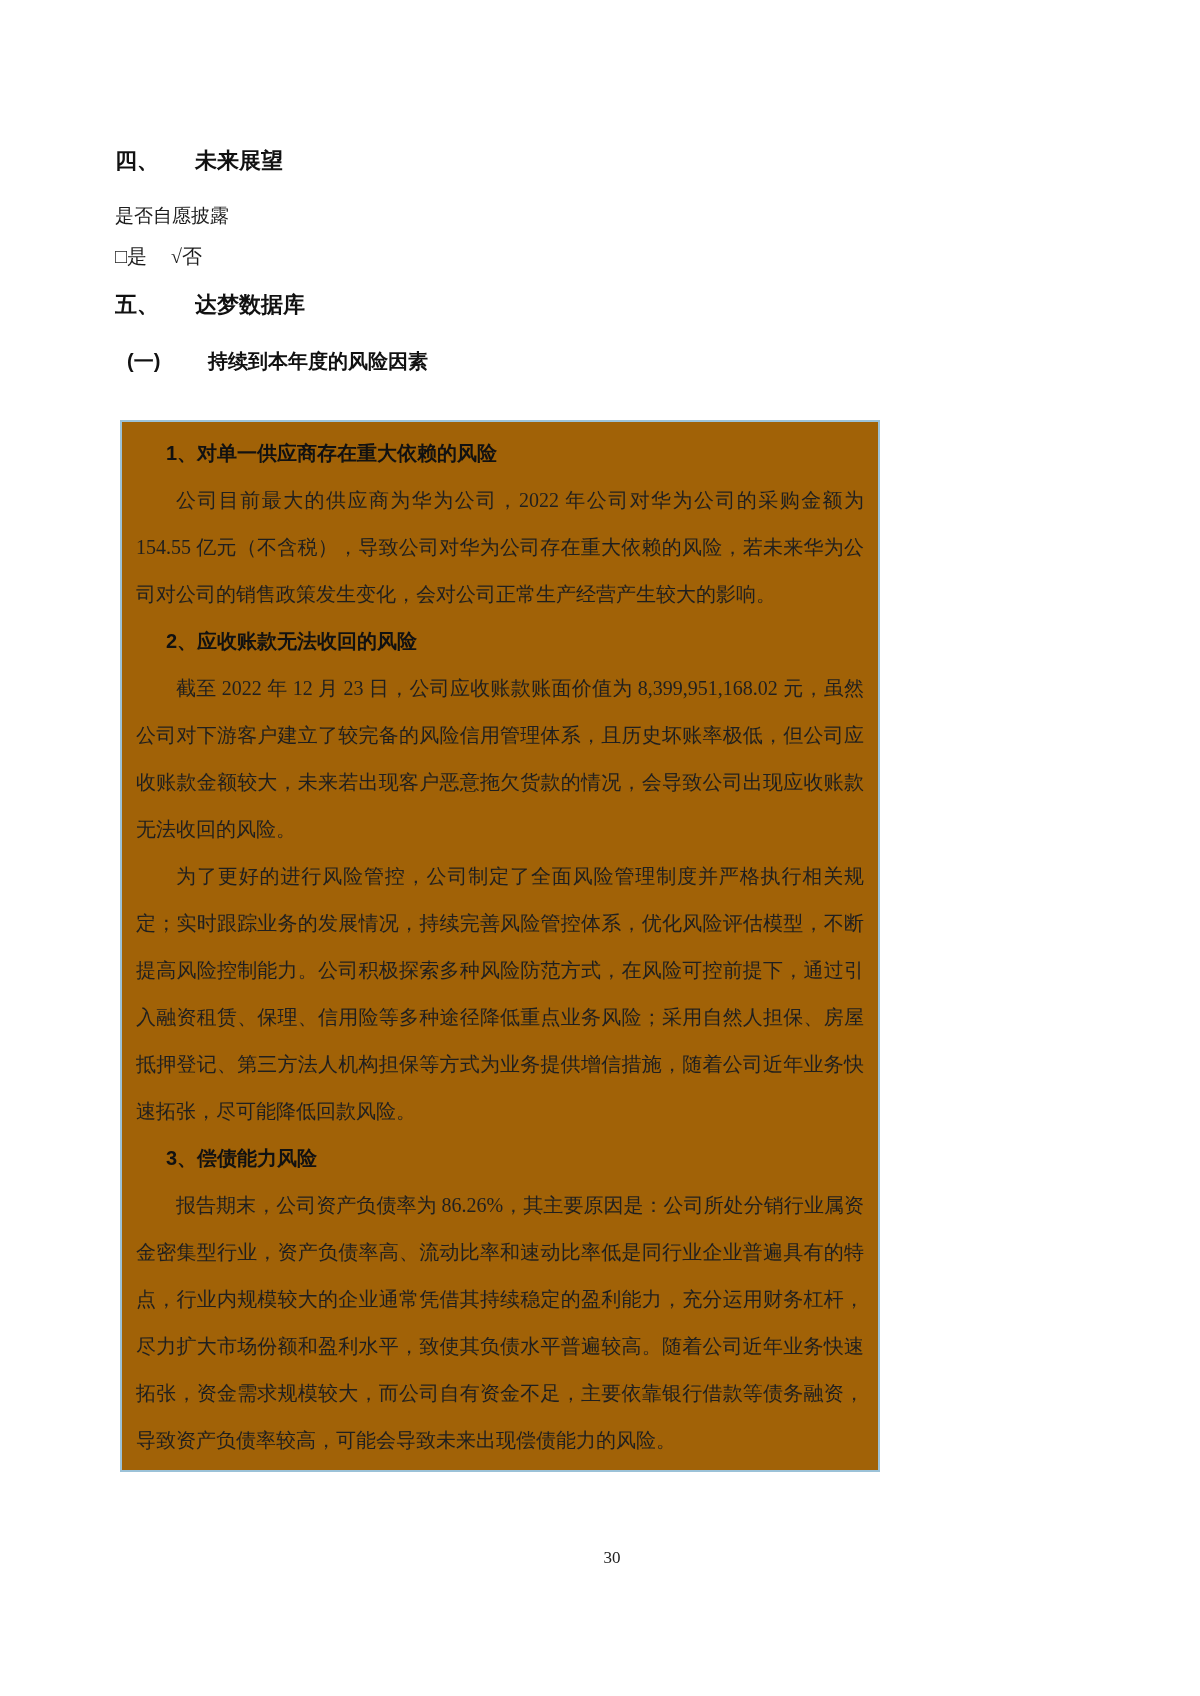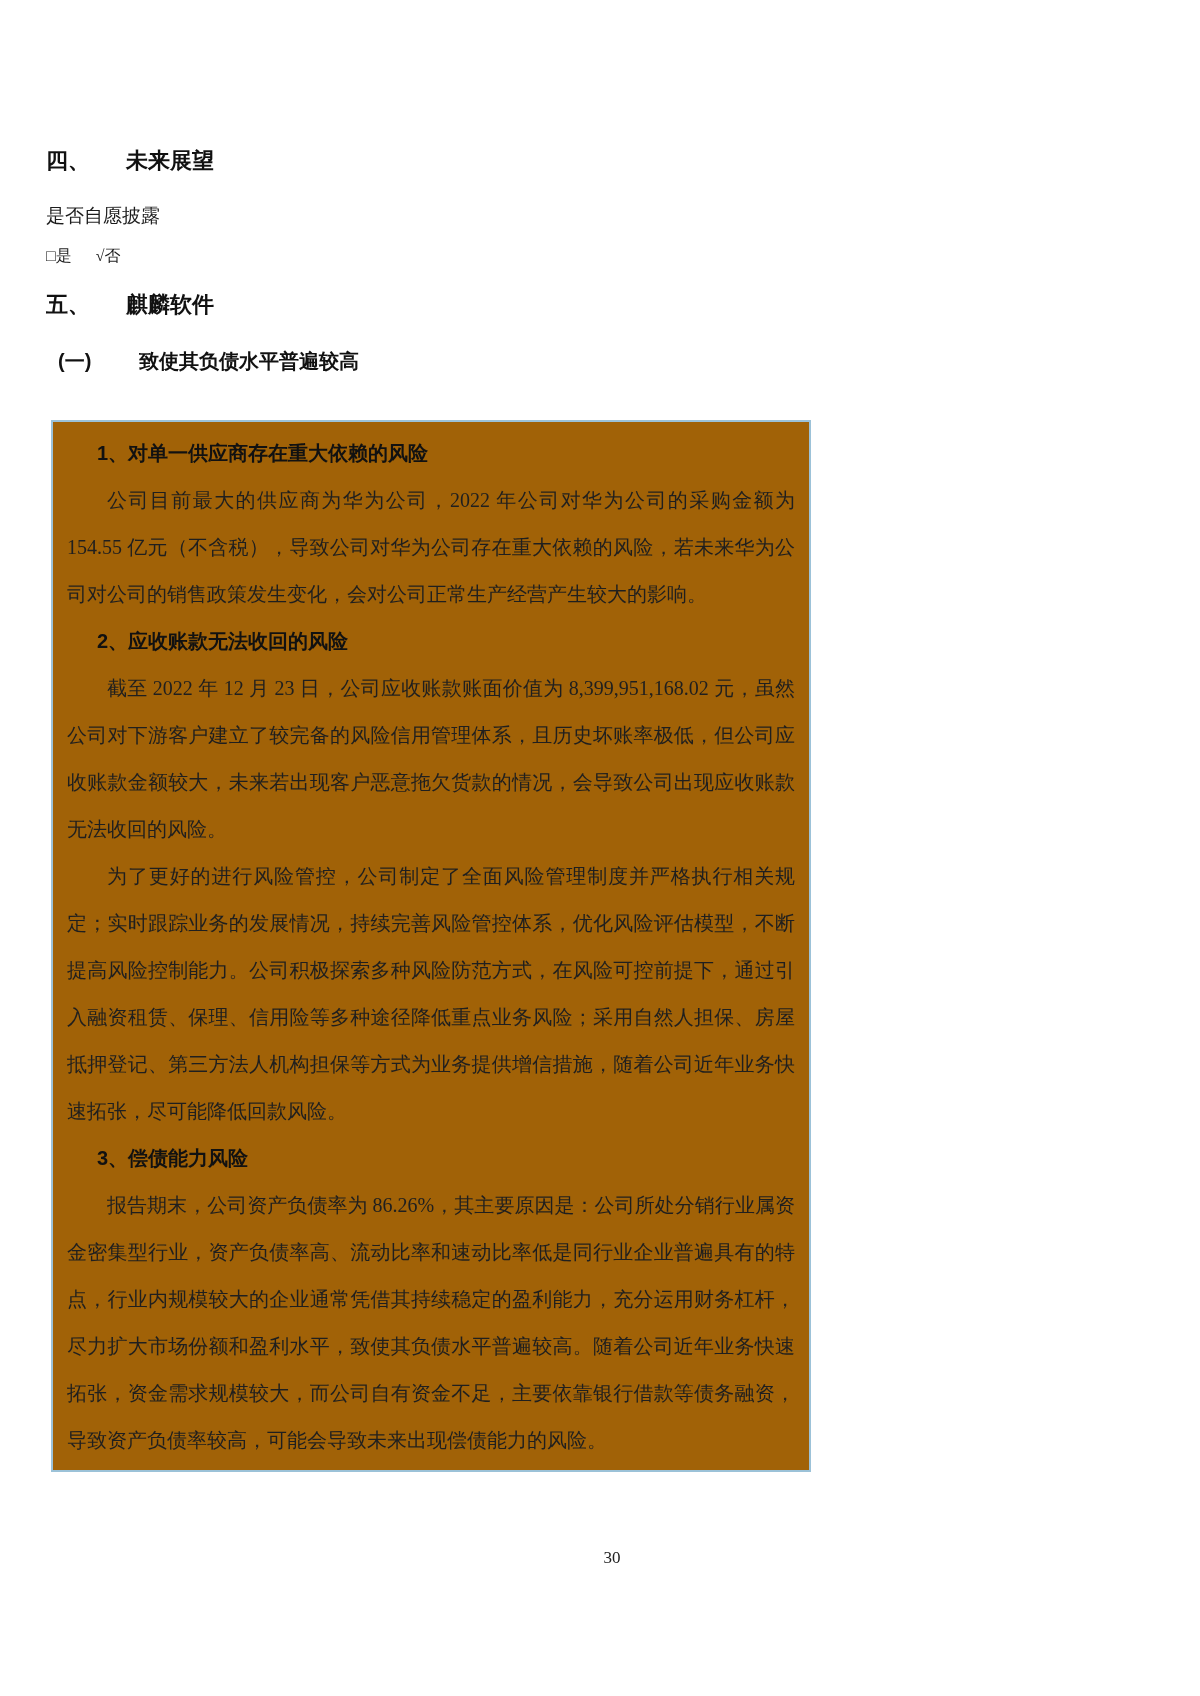--- a/index.html
+++ b/index.html
@@ -11,42 +11,42 @@
     position: relative;
     width: 1200px;
     height: 1696px;
     margin: 0 auto;
     background: #ffffff;
     font-family: "Liberation Serif", "DejaVu Serif", serif;
     color: #1c1c1c;
     overflow: hidden;
   }
   .content {
-    padding: 146px 118px 0 46px;
+    padding: 146px 118px 0 115px;
     border-radius: 6px;
   }
   .h-sec {
     font-family: "Liberation Sans", "DejaVu Sans", sans-serif;
     font-weight: bold;
     font-size: 22px;
     line-height: 30px;
     margin: 0;
     color: #111111;
   }
   .h-sec .h-num {
     display: inline-block;
     width: 80px;
   }
   .disclosure-q {
     font-size: 19px;
     line-height: 32px;
     margin: 24px 0 8px 0;
   }
   .disclosure-opts {
-    font-size: 16px;
+    font-size: 20px;
     line-height: 32px;
     margin: 0;
   }
   .disclosure-opts .opt-yes {
     margin-right: 24px;
   }
   .h-sec-5 {
     margin-top: 18px;
   }
   .h-sub {
@@ -105,25 +105,25 @@
       <span class="h-num">四、</span><span>未来展望</span>
     </h2>
 
     <p class="disclosure-q">是否自愿披露</p>
 
     <p class="disclosure-opts">
       <span class="opt-yes">□是</span><span class="opt-no">√否</span>
     </p>
 
     <h2 class="h-sec h-sec-5">
-      <span class="h-num">五、</span><span>麒麟软件</span>
+      <span class="h-num">五、</span><span>达梦数据库</span>
     </h2>
 
     <h3 class="h-sub">
-      <span class="h-num">(一)</span><span>致使其负债水平普遍较高</span>
+      <span class="h-num">(一)</span><span>持续到本年度的风险因素</span>
     </h3>
 
     <div class="risk-box" style="border-color: rgb(156, 194, 216);">
       <p class="risk-heading">1、对单一供应商存在重大依赖的风险</p>
       <p class="risk-para">公司目前最大的供应商为华为公司，2022 年公司对华为公司的采购金额为 154.55 亿元（不含税），导致公司对华为公司存在重大依赖的风险，若未来华为公司对公司的销售政策发生变化，会对公司正常生产经营产生较大的影响。</p>
       <p class="risk-heading">2、应收账款无法收回的风险</p>
       <p class="risk-para">截至 2022 年 12 月 23 日，公司应收账款账面价值为 8,399,951,168.02 元，虽然公司对下游客户建立了较完备的风险信用管理体系，且历史坏账率极低，但公司应收账款金额较大，未来若出现客户恶意拖欠货款的情况，会导致公司出现应收账款无法收回的风险。</p>
       <p class="risk-para">为了更好的进行风险管控，公司制定了全面风险管理制度并严格执行相关规定；实时跟踪业务的发展情况，持续完善风险管控体系，优化风险评估模型，不断提高风险控制能力。公司积极探索多种风险防范方式，在风险可控前提下，通过引入融资租赁、保理、信用险等多种途径降低重点业务风险；采用自然人担保、房屋抵押登记、第三方法人机构担保等方式为业务提供增信措施，随着公司近年业务快速拓张，尽可能降低回款风险。</p>
       <p class="risk-heading">3、偿债能力风险</p>
       <p class="risk-para">报告期末，公司资产负债率为 86.26%，其主要原因是：公司所处分销行业属资金密集型行业，资产负债率高、流动比率和速动比率低是同行业企业普遍具有的特点，行业内规模较大的企业通常凭借其持续稳定的盈利能力，充分运用财务杠杆，尽力扩大市场份额和盈利水平，致使其负债水平普遍较高。随着公司近年业务快速拓张，资金需求规模较大，而公司自有资金不足，主要依靠银行借款等债务融资，导致资产负债率较高，可能会导致未来出现偿债能力的风险。</p>

